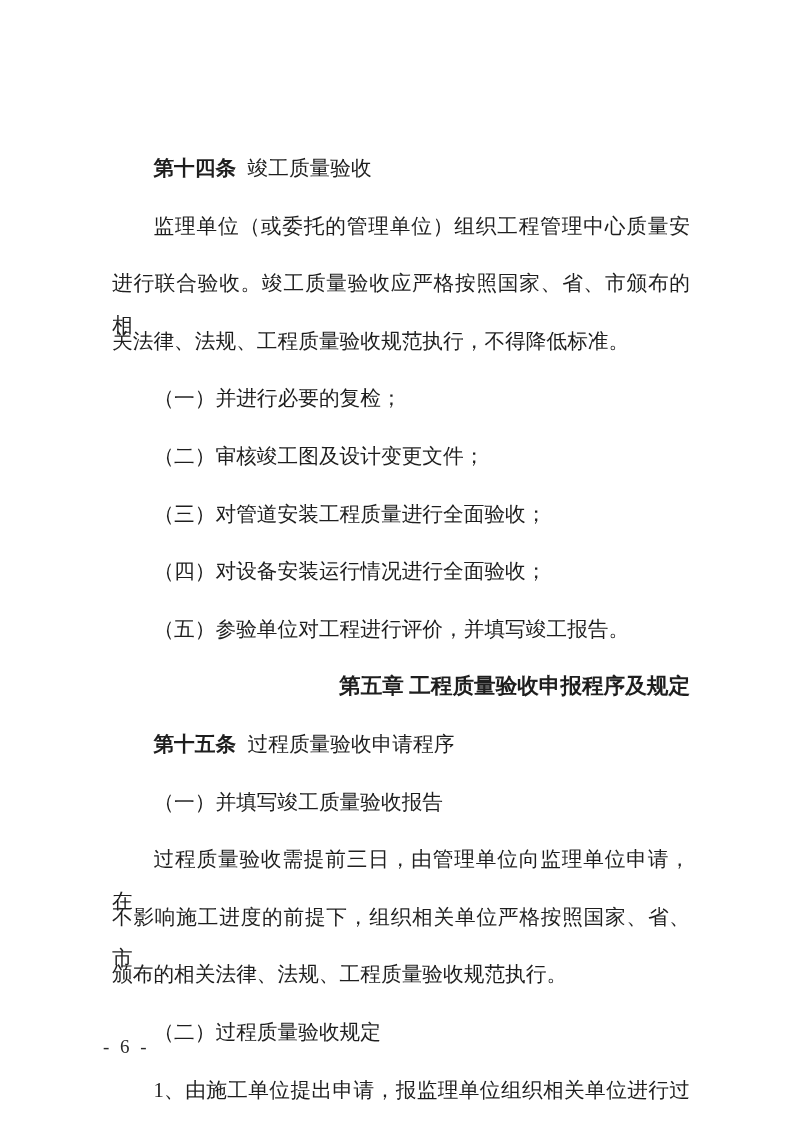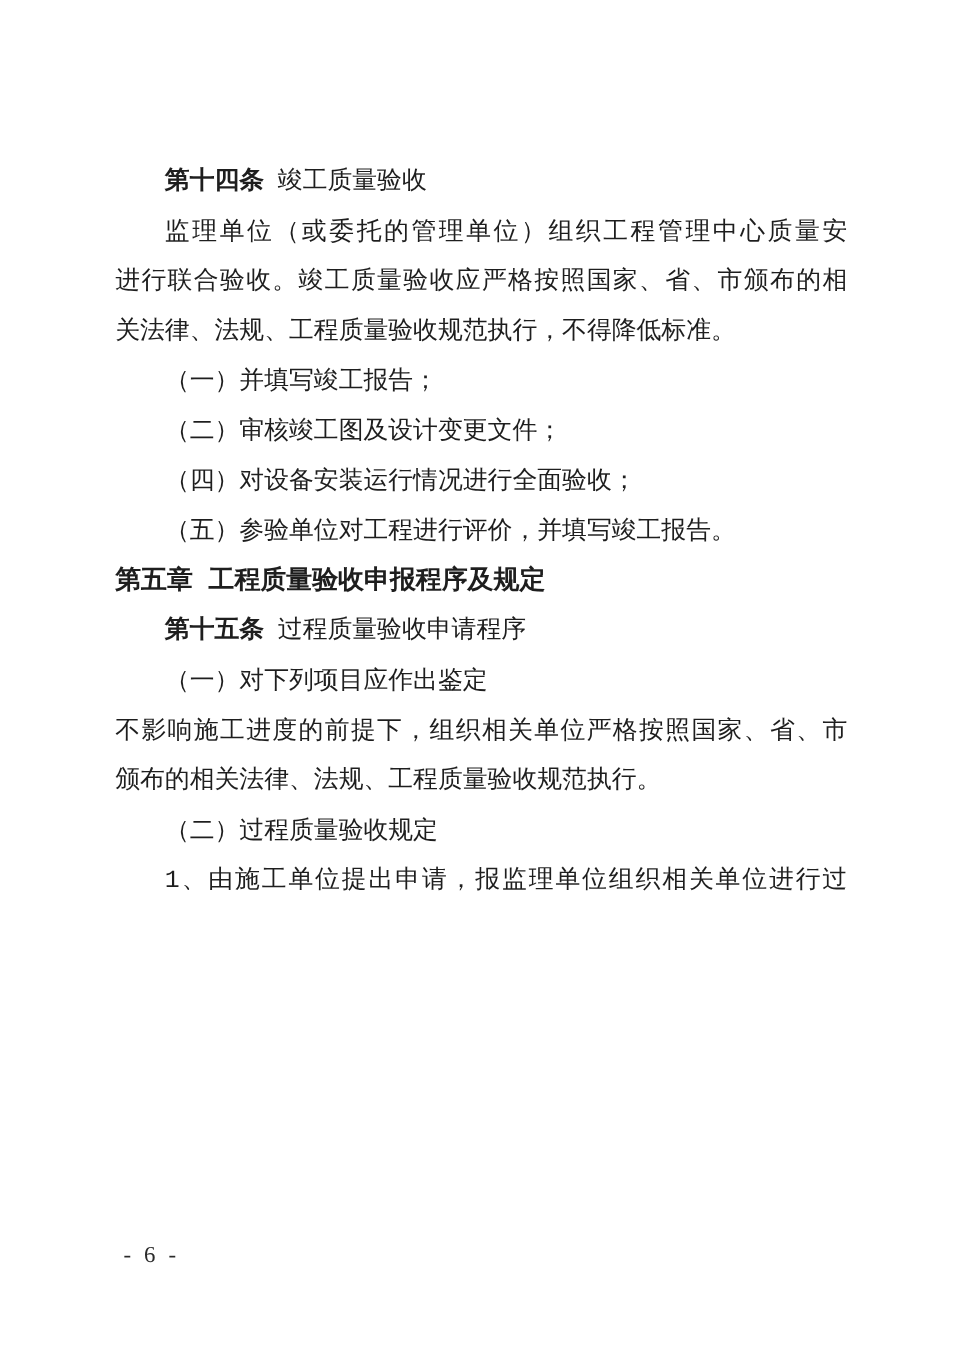--- a/index.html
+++ b/index.html
@@ -15,36 +15,35 @@
     color: #1e1e1e;
     overflow: hidden;
   }
   .content {
     position: absolute;
     left: 96px;
     top: 132px;
     width: 610px;
   }
   .line {
-    margin: 0;
+    margin: 16px;
     padding: 0;
     font-size: 20.7px;
     line-height: 41.6px;
     height: 41.6px;
     text-align: left;
     white-space: normal;
-    font-family: Liberation Mono, monospace;
   }
   .indent { text-indent: 2em; }
   .stretch {
     text-align: justify;
     text-align-last: justify;
   }
   .center {
-    text-align: left;
+    text-align: right;
     text-indent: 0;
     font-weight: bold;
     font-size: 21.6px;
   }
   .bold { font-weight: bold; }
   .article-gap { margin-right: 0.55em; }
   .page-number {
     position: absolute;
     left: 103px;
     top: 1036px;
@@ -59,31 +58,33 @@
 
 <div class="content">
 
   <p class="line indent"><span class="bold article-gap">第十四条</span><span>竣工质量验收</span></p>
 
   <p class="line indent stretch">监理单位（或委托的管理单位）组织工程管理中心质量安</p>
   <p class="line stretch">进行联合验收。竣工质量验收应严格按照国家、省、市颁布的相</p>
   <p class="line">关法律、法规、工程质量验收规范执行，不得降低标准。</p>
 
 
-  <p class="line indent">（一）并填写竣工报告；</p>
+  <p class="line indent">（一）并进行必要的复检；</p>
   <p class="line indent">（二）审核竣工图及设计变更文件；</p>
+  <p class="line indent">（三）对管道安装工程质量进行全面验收；</p>
   <p class="line indent">（四）对设备安装运行情况进行全面验收；</p>
   <p class="line indent">（五）参验单位对工程进行评价，并填写竣工报告。</p>
 
   <p class="line center">第五章 工程质量验收申报程序及规定</p>
 
   <p class="line indent"><span class="bold article-gap">第十五条</span><span>过程质量验收申请程序</span></p>
 
-  <p class="line indent">（一）对下列项目应作出鉴定</p>
+  <p class="line indent">（一）并填写竣工质量验收报告</p>
 
+  <p class="line indent stretch">过程质量验收需提前三日，由管理单位向监理单位申请，在</p>
   <p class="line stretch">不影响施工进度的前提下，组织相关单位严格按照国家、省、市</p>
   <p class="line">颁布的相关法律、法规、工程质量验收规范执行。</p>
 
   <p class="line indent">（二）过程质量验收规定</p>
 
   <p class="line indent stretch">1、由施工单位提出申请，报监理单位组织相关单位进行过</p>
 
 </div>
 
 <div class="page-number">- 6 -</div>

